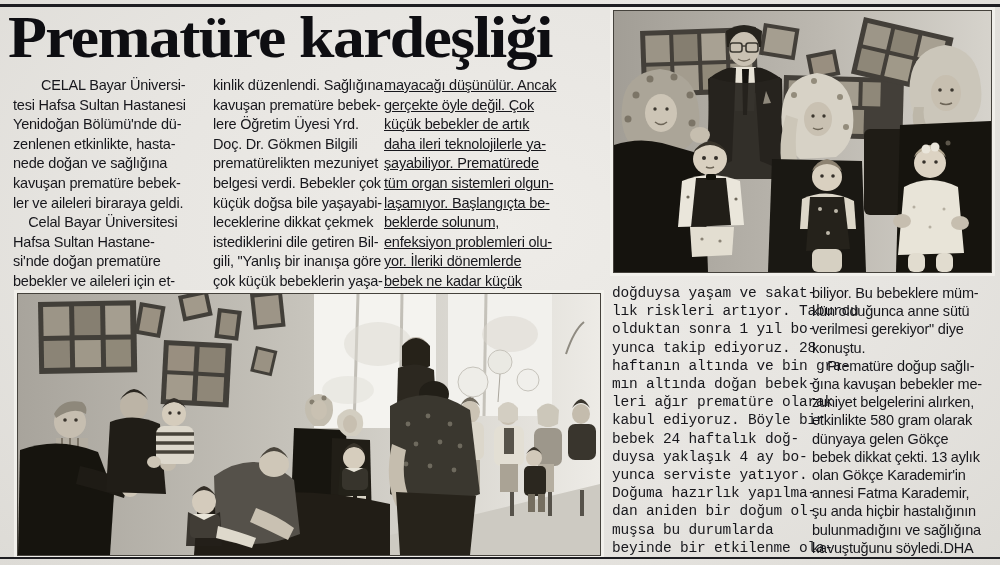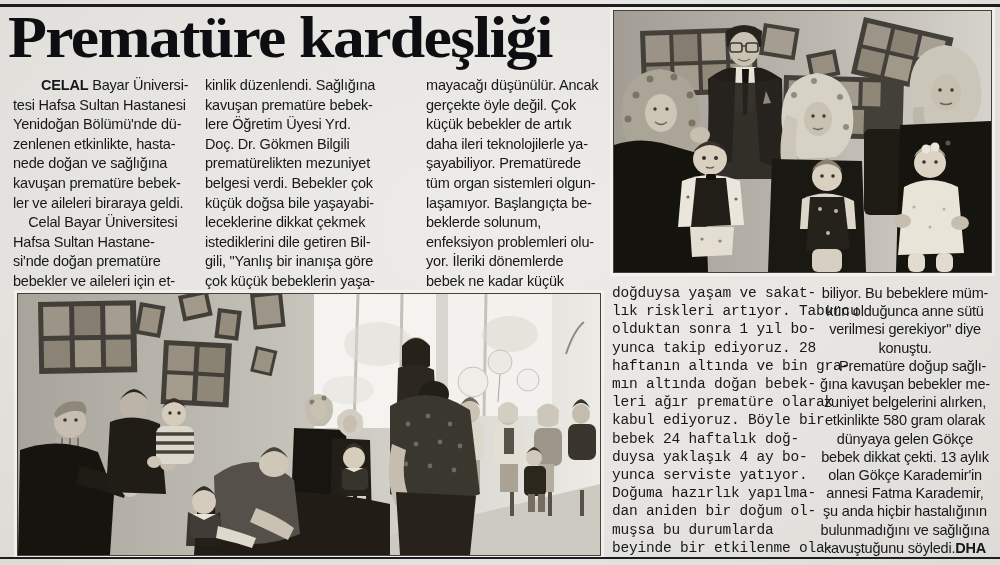--- a/index.html
+++ b/index.html
@@ -17,25 +17,25 @@
     font-size:59px;line-height:1;letter-spacing:-1.5px;color:#0e0e12;
     transform:scaleX(1.08);transform-origin:left top;white-space:nowrap;
   }
   .col{
     position:absolute;white-space:pre;color:#17171c;
     font-size:14.5px;letter-spacing:-0.2px;
   }
   .top-col{line-height:19.6px;top:76px;}
   .bot-col{line-height:18.2px;top:284px;}
   .c1{left:13px;width:196px;text-indent:28px;}
-  .c2{left:205px;width:192px;}
-  .c3{left:426px;width:200px;}
+  .c2{left:213px;width:192px;}
+  .c3{left:384px;width:200px;text-decoration:underline;}
   .c4{left:612px;width:196px;font-family:Liberation Mono, monospace;}
-  .c5{left:812px;width:186px;text-align:center;}
-  .lead,.credit{font-weight:700;}
+  .c5{left:812px;width:186px;}
+  .lead,.credit{font-weight:400;}
   figure.photo{
     margin:0;position:absolute;border:1px solid #45423c;
     box-shadow:0 0 0 3px rgba(244,242,238,.8);
     background:#b9b6af;
   }
   .photo1{left:613px;top:10px;width:377px;height:261px;}
   .photo2{left:17px;top:293px;width:582px;height:261px;}
   .photo svg{display:block;width:100%;height:100%;}
 </style>
 </head>

